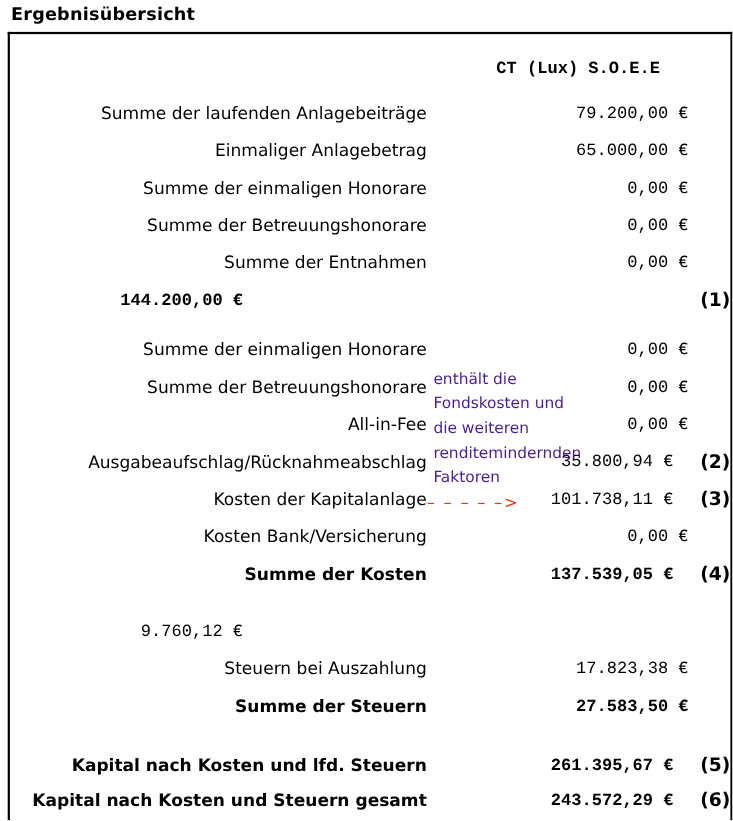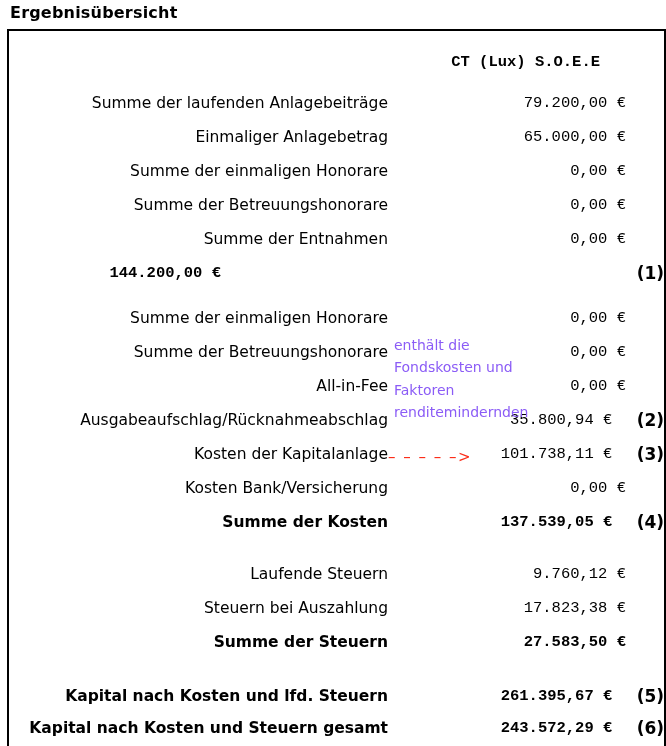--- a/index.html
+++ b/index.html
@@ -174,21 +174,20 @@
             <div class="col-note"></div>
           </div>
           <div class="row bold">
             <div class="col-label">Summe der Kosten</div>
             <div class="col-value">137.539,05 €</div>
             <div class="col-note">(4)</div>
           </div>
         </div>
         <div class="section section-2 sec-m-2">
           <div class="row">
-            <div class="col-label">Laufende Steuern</div>
             <div class="col-value">9.760,12 €</div>
             <div class="col-note"></div>
           </div>
           <div class="row">
             <div class="col-label">Steuern bei Auszahlung</div>
             <div class="col-value">17.823,38 €</div>
             <div class="col-note"></div>
           </div>
           <div class="row bold">
             <div class="col-label">Summe der Steuern</div>
@@ -205,22 +204,23 @@
           <div class="row bold">
             <div class="col-label">Kapital nach Kosten und Steuern gesamt</div>
             <div class="col-value">243.572,29 €</div>
             <div class="col-note">(6)</div>
           </div>
         </div>
       </div>
 
   </div>
 
-  <div class="annotation" id="annotation-block" style="color: #8b5cf6;">
+  <div class="annotation" id="annotation-block" style="color: #4c1d95;">
       <div>enthält die</div>
       <div>Fondskosten und</div>
+      <div>die weiteren</div>
+      <div>renditemindernden</div>
       <div>Faktoren</div>
-      <div>renditemindernden</div>
     </div>
 
   <div class="annotation-arrow" style="color: rgb(251, 46, 26);">– – – – –&gt;</div>
 
 </div>
 
 </body></html>

